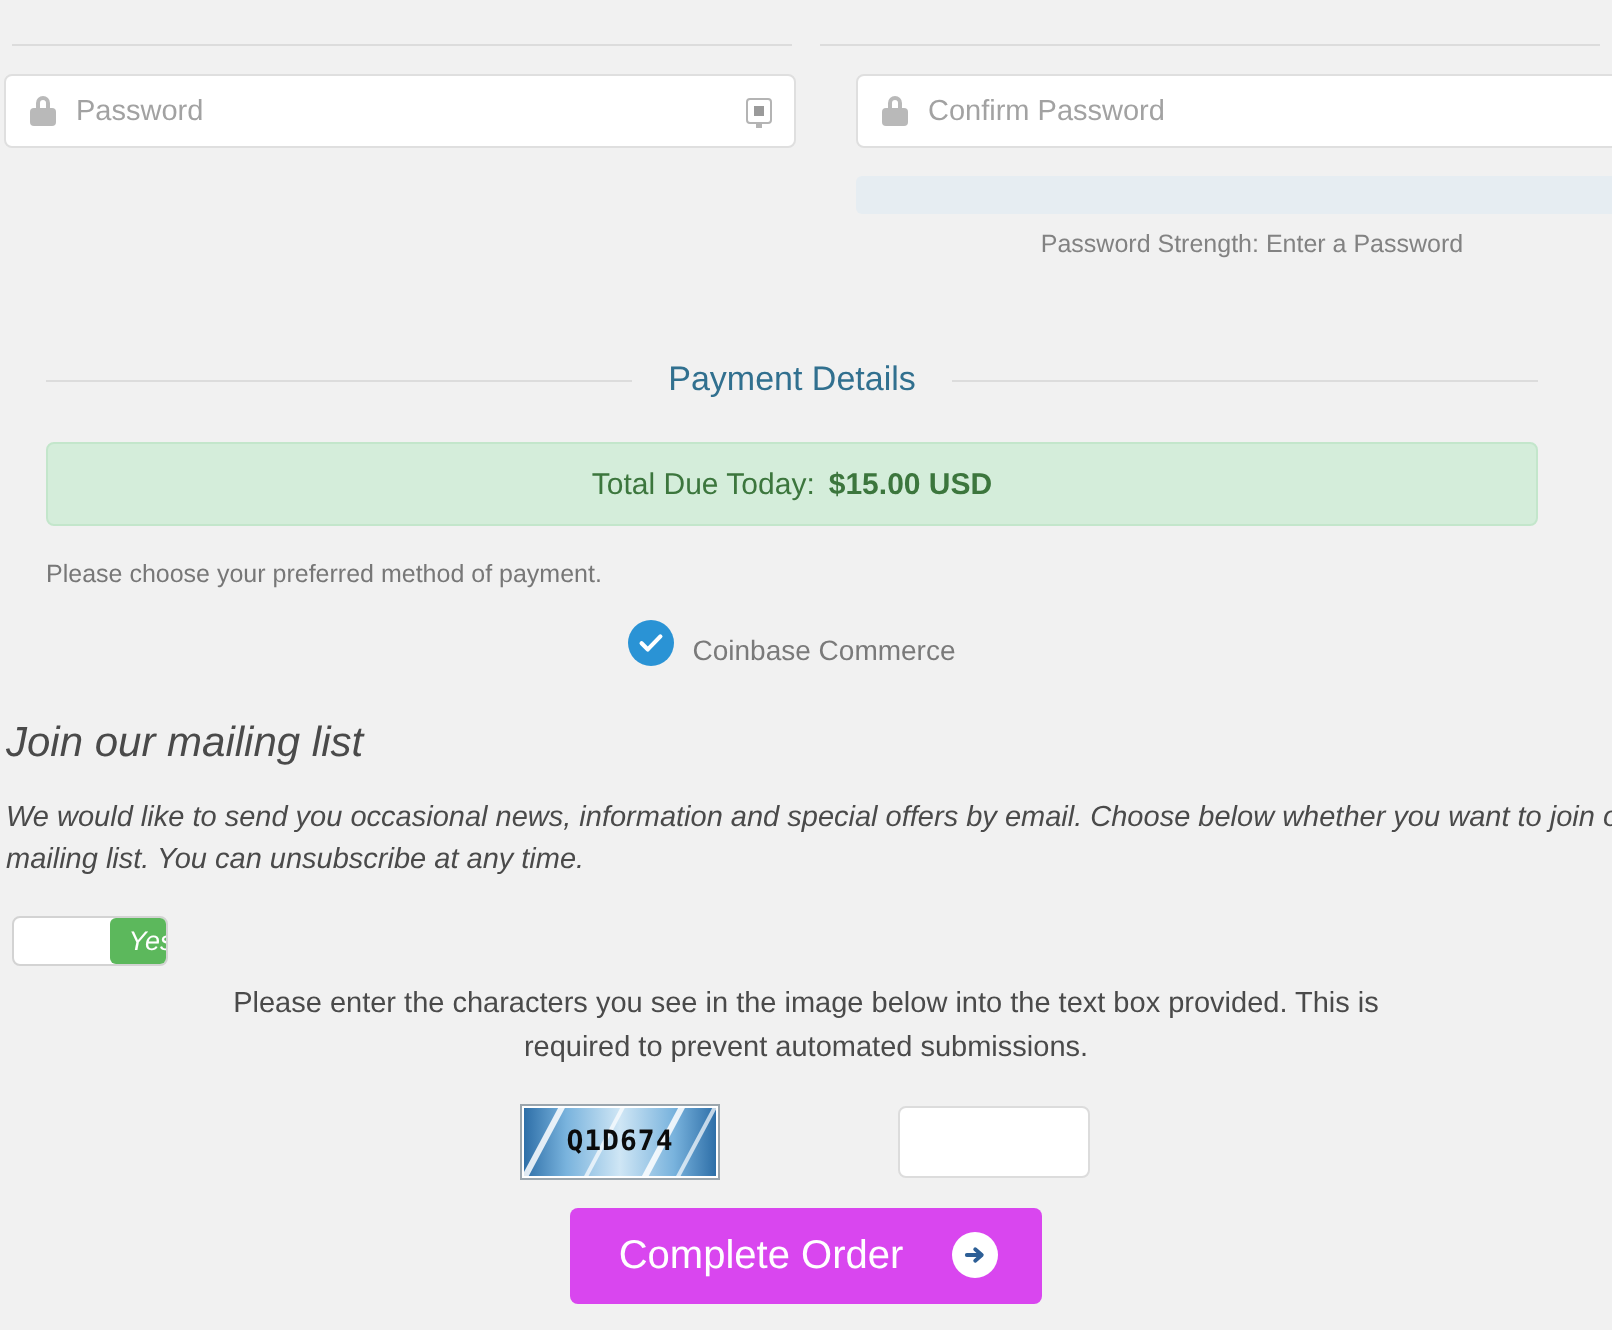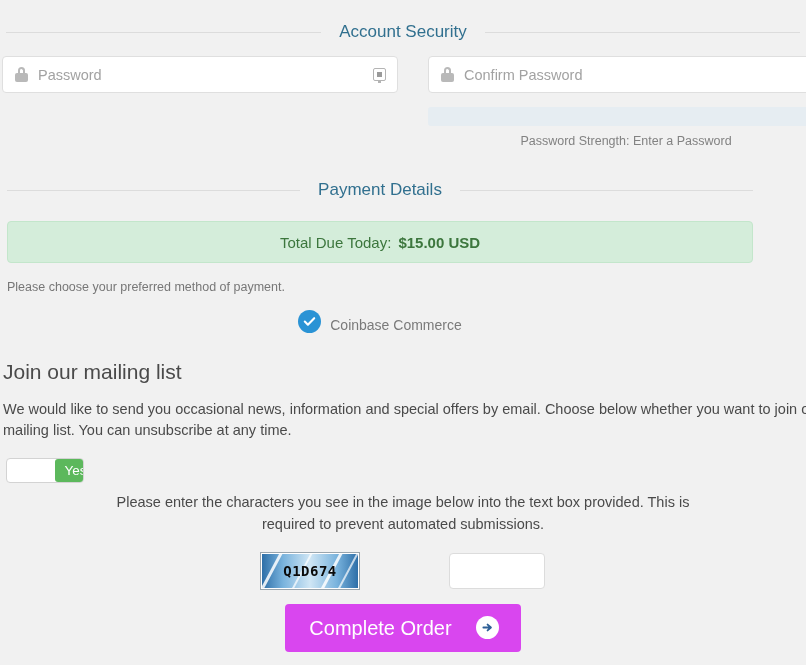--- a/index.html
+++ b/index.html
@@ -170,21 +170,21 @@
   .strength-label {
     margin-top: 8px;
     text-align: center;
     font-size: 12.5px;
     color: #828282;
   }
 
   
   #payment-details-section {
     position: absolute;
-    left: 1px;
+    left: 17px;
     top: 180px;
     width: 758px;
   }
   .total-banner {
     margin: 21px 6px 0;
     background: #d4edda;
     border: 1px solid #c3e6cb;
     border-radius: 4px;
     height: 40px;
     display: flex;
@@ -224,20 +224,21 @@
     font-size: 14px;
     color: #7a7a7a;
   }
 
   
   #mailing-list-section {
     position: absolute;
     left: 0;
     top: 358px;
     width: 806px;
+    font-style: italic;
   }
   .ml-heading {
     margin: 0 0 0 3px;
     font-size: 21px;
     font-weight: 400;
     color: #4a4a4a;
     line-height: 1.3;
   }
   .ml-body {
     margin: 14px 0 0 3px;
@@ -384,21 +385,20 @@
   }
 </style>
 </head>
 <body>
 
 <div class="page">
 
   <section id="account-security-section">
     <div class="section-legend">
       <span class="rule"></span>
-      <span class="legend-text">Account Security</span>
       <span class="rule"></span>
     </div>
 
     <div class="pw-row">
 
       <div class="pw-col">
         <div class="input-wrap">
           <span class="lock-icon">
             <span class="shackle"></span>
               <span class="body"></span>

